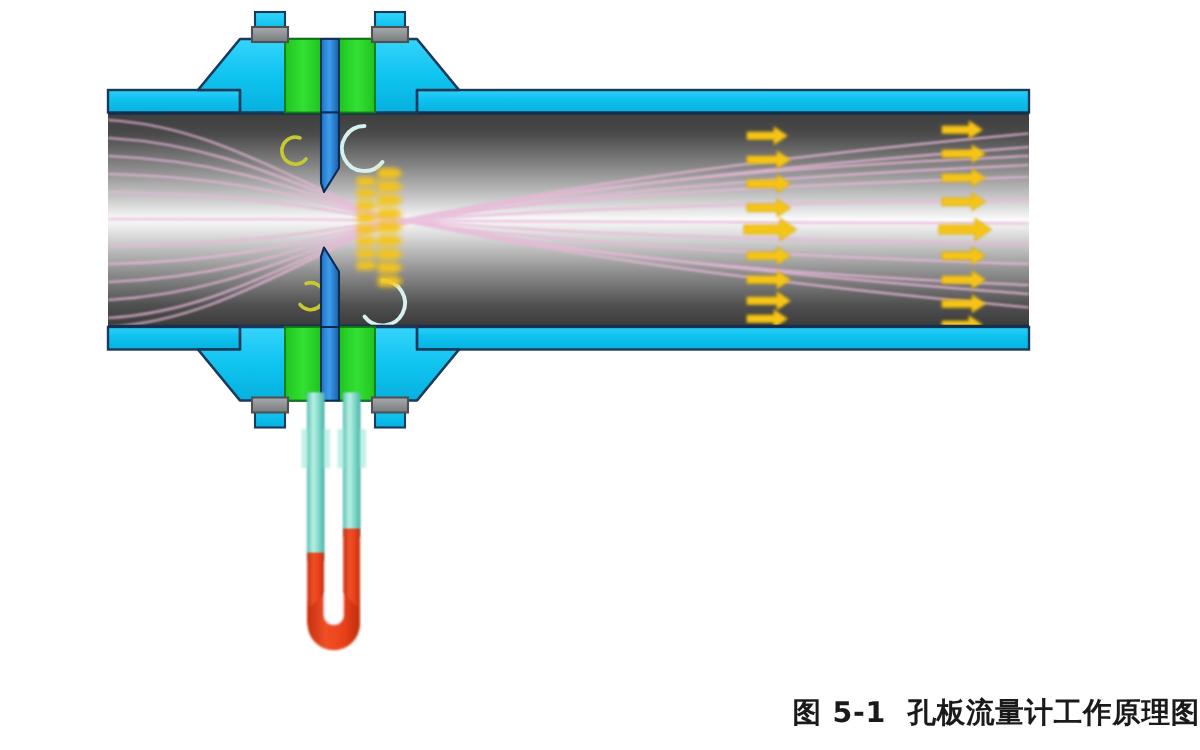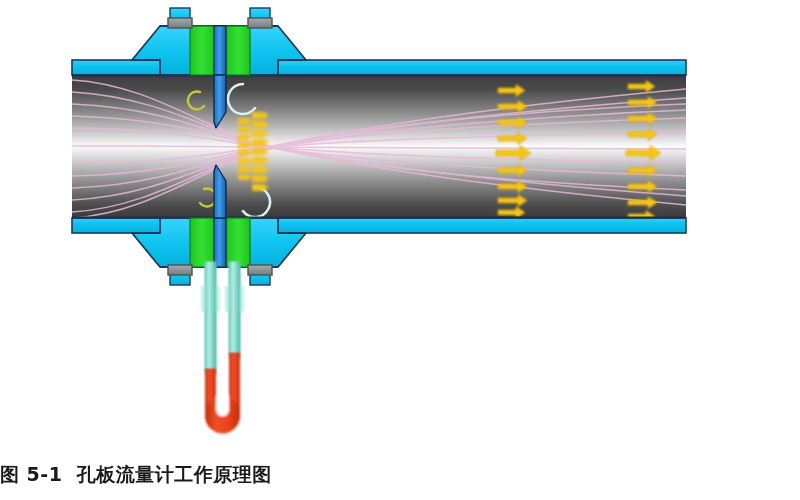--- a/index.html
+++ b/index.html
@@ -25,21 +25,21 @@
     position: absolute;
     left: 0;
     top: 0;
     display: block;
   }
   #caption-bar {
     position: absolute;
     left: 0;
     top: 462px;
     width: 800px;
-    text-align: left;
+    text-align: right;
   }
   #figure-caption {
     font-family: "DejaVu Sans", "Liberation Sans", sans-serif;
     font-size: 19px;
     font-weight: bold;
     color: #1a1a1a;
     letter-spacing: 0.5px;
     white-space: pre;
   }
 </style>

